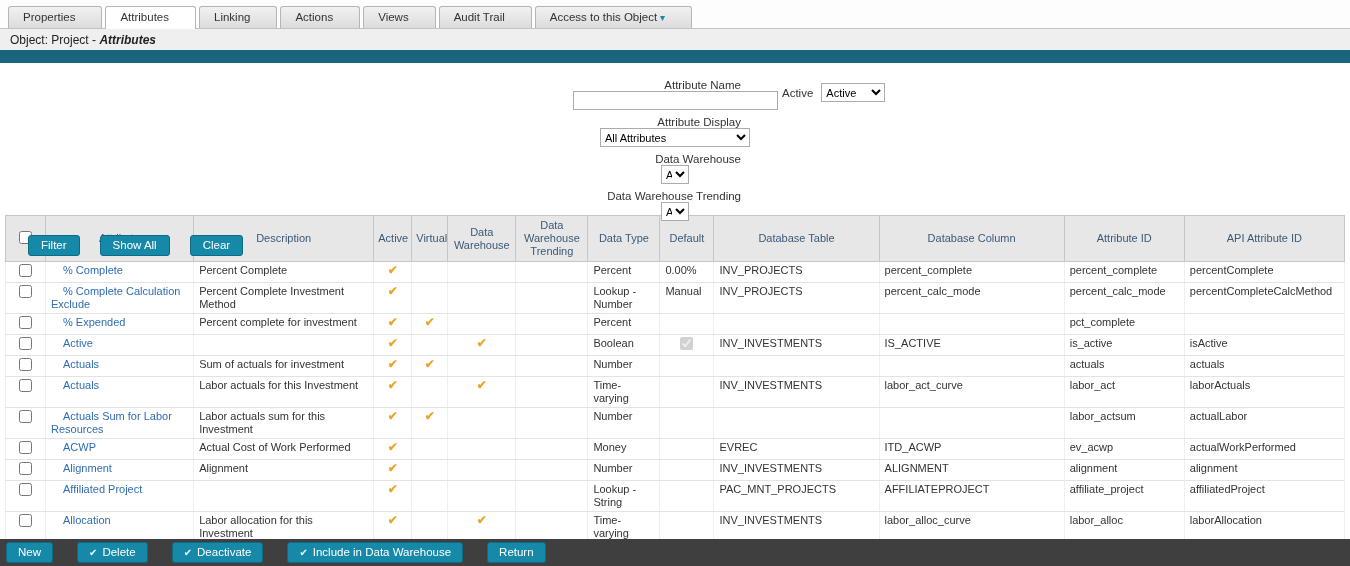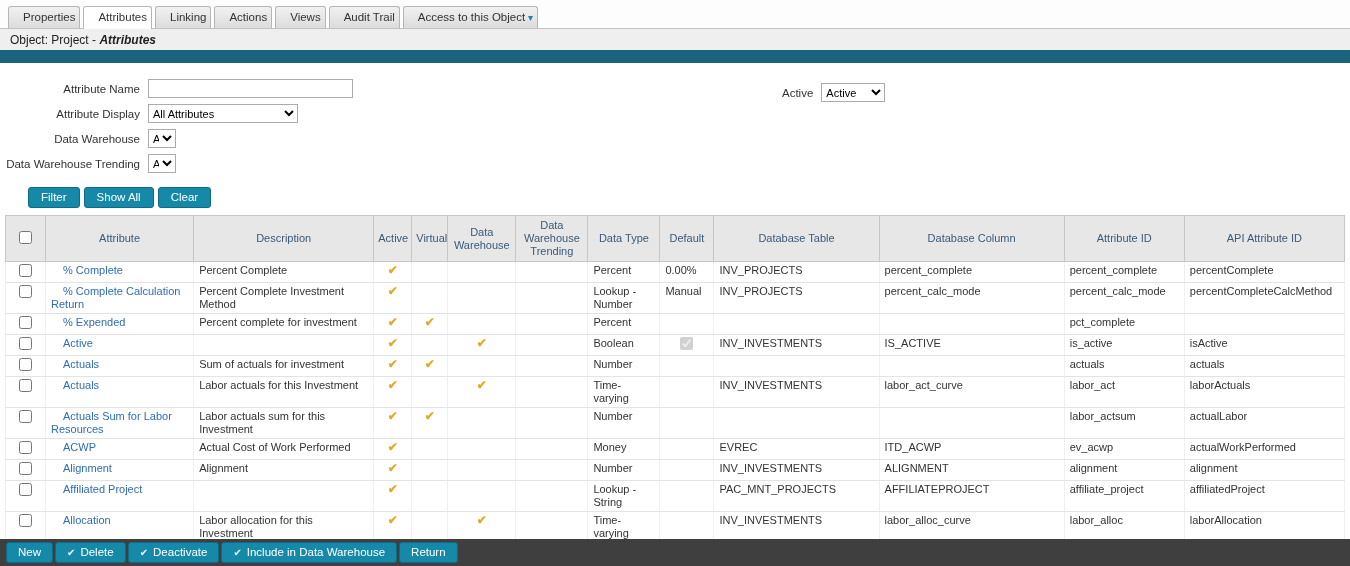--- a/index.html
+++ b/index.html
@@ -19,21 +19,21 @@
     padding: 5px 8px 0 8px;
     background: #fdfdfd;
     border-bottom: 1px solid #c3c3c3;
     height: 29px;
   }
   .tab {
     background: linear-gradient(#f1f1f1, #dcdcdc);
     border: 1px solid #b5b5b5;
     border-bottom: none;
     border-radius: 3px 3px 0 0;
-    padding: 4px 4px 5px 14px;
+    padding: 4px 26px 5px 14px;
     margin-right: 3px;
     font-size: 11.5px;
     color: #333;
     cursor: pointer;
     white-space: nowrap;
   }
   .tab.active {
     background: #ffffff;
     position: relative;
     margin-bottom: -1px;
@@ -49,21 +49,21 @@
     color: #222;
     height: 21px;
   }
   .object-line .obj-name { font-style: italic; font-weight: bold; }
 
   
   .teal-bar { height: 13px; background: #19657D; width: 100%; }
 
   
   .filter-section { position: relative; padding: 16px 0 0 0; height: 140px; background: #fff; }
-  .filter-row { display: flex; align-items: center; margin-bottom: 6px; }
+  .filter-row { display: flex; align-items: center; margin-bottom: 6px; flex-direction: column; }
   .filter-label {
     width: 148px;
     text-align: right;
     padding-right: 8px;
     font-size: 11.5px;
     color: #333;
     white-space: nowrap;
   }
   .filter-input {
     width: 205px; height: 19px;
@@ -93,21 +93,21 @@
     background: #1689A8;
     color: #fff;
     border: 1px solid #0f6b85;
     border-radius: 3px;
     padding: 3px 12px 4px 12px;
     font-family: "Liberation Sans", sans-serif;
     font-size: 11.5px;
     cursor: pointer;
     white-space: nowrap;
   }
-  .filter-buttons { display: flex; gap: 4px; margin: 14px 17px 0 28px; }
+  .filter-buttons { display: flex; gap: 20px; margin: 14px 17px 0 28px; }
 
   
   .table-wrap { margin: 12px 5px 0 5px; }
   table { border-collapse: collapse; table-layout: fixed; width: 1340px; font-size: 11px; }
   thead th {
     background: #e7e7e7;
     color: #3A5A78;
     font-weight: normal;
     border: 1px solid #c6c6c6;
     padding: 3px 4px;
@@ -133,21 +133,21 @@
   td.center { text-align: center; }
 
   
   .footer {
     position: absolute;
     left: 0; right: 0; bottom: 0;
     height: 27px;
     background: #3F3F3F;
     display: flex;
     align-items: center;
-    gap: 2px;
+    gap: 24px;
     padding: 0 6px;
     z-index: 5;
   }
   .footer .btn { padding: 3px 11px 4px 11px; }
   .btn .check-icon { margin-right: 5px; font-size: 10px; opacity: 0.95; }
 </style>
 </head>
 <body>
 
 <div class="tabbar">
@@ -249,21 +249,21 @@
           <td class="chk"></td>
           <td>Percent</td>
           <td>0.00%</td>
           <td>INV_PROJECTS</td>
           <td>percent_complete</td>
           <td>percent_complete</td>
           <td>percentComplete</td>
         </tr>
         <tr>
           <td class="chk"><input type="checkbox" style=""></td>
-          <td><a class="attr-link">% Complete Calculation Return</a></td>
+          <td><a class="attr-link">% Complete Calculation Exclude</a></td>
           <td>Percent Complete Investment Method</td>
           <td class="chk"><span class="checkmark">✔</span></td>
           <td class="chk"></td>
           <td class="chk"></td>
           <td class="chk"></td>
           <td>Lookup - Number</td>
           <td>Manual</td>
           <td>INV_PROJECTS</td>
           <td>percent_calc_mode</td>
           <td>percent_calc_mode</td>

